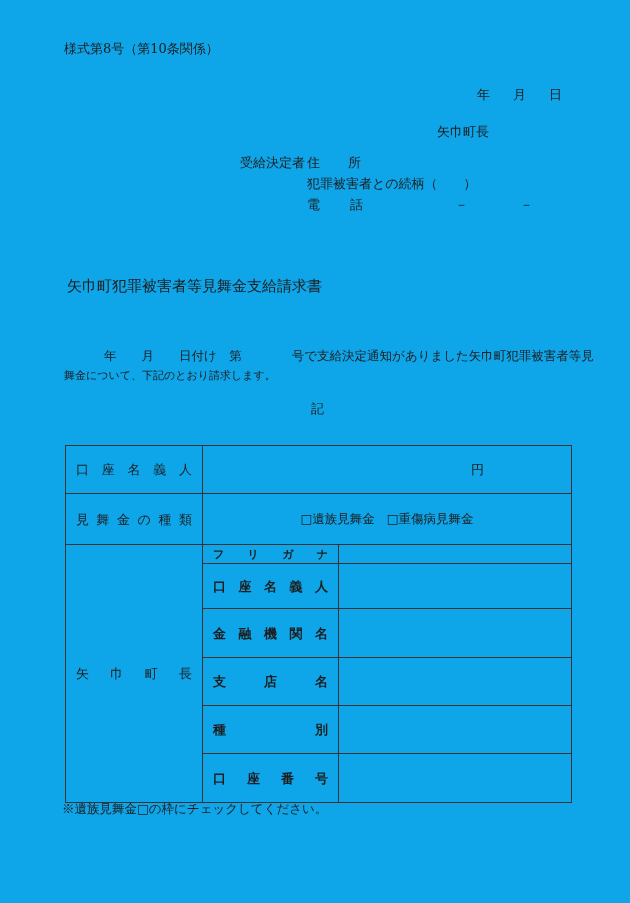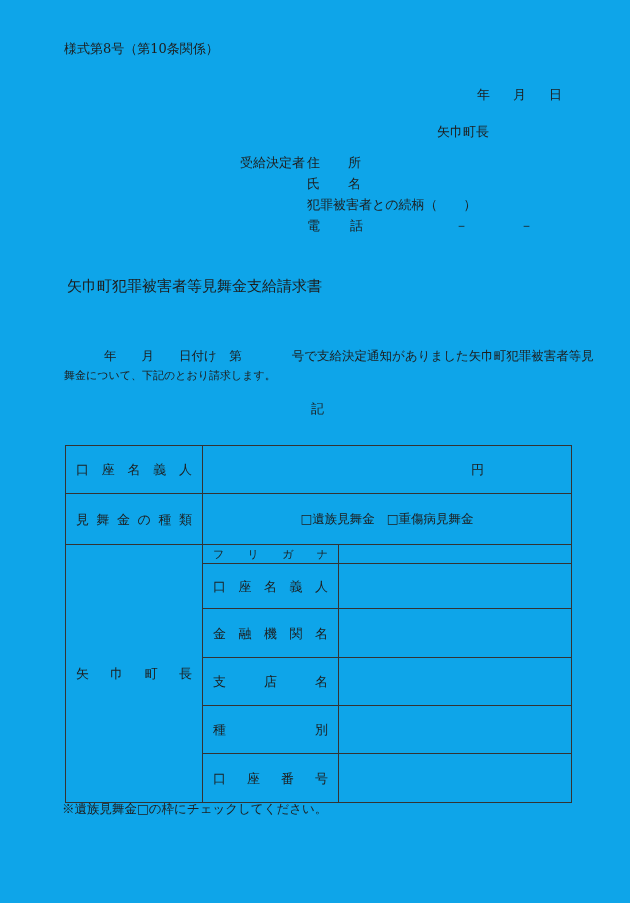--- a/index.html
+++ b/index.html
@@ -62,20 +62,21 @@
   }
   .claim-table td.hlabel {
     padding: 0 10px;
     text-align: justify;
     text-align-last: justify;
   }
   .claim-table td.slabel {
     padding: 0 10px;
     text-align: justify;
     text-align-last: justify;
+    font-weight: bold;
   }
   tr.r-amount   { height: 48px; }
   tr.r-type     { height: 51px; }
   tr.r-furigana { height: 19px; }
   tr.r-holder   { height: 45px; }
   tr.r-bank     { height: 49px; }
   tr.r-branch   { height: 48px; }
   tr.r-kind     { height: 48px; }
   tr.r-number   { height: 49px; }
   td.yen-cell { text-align: right; padding-right: 87px; }
@@ -97,21 +98,20 @@
     <span>月</span>
     <span>日</span>
   </div>
 
   <div class="abs addressee">矢巾町長</div>
 
   <div class="abs recipient">
     <span class="role">受給決定者</span>
     <span class="lines">
       <span class="line"><span class="jlabel w54">住所</span></span>
-      <span class="line"><span class="jlabel w54">氏名</span></span>
       <span class="line"><span>犯罪被害者との続柄（　　）</span></span>
       <span class="line"><span class="jlabel w56">電話</span><span class="phone-dashes">－　　　　－</span></span>
     </span>
   </div>
 
   <div class="abs doc-title">矢巾町犯罪被害者等見舞金支給請求書</div>
 
   <div class="abs body-line1">年　　月　　日付け　第　　　　号で支給決定通知がありました矢巾町犯罪被害者等見</div>
   <div class="abs body-line2">舞金について、下記のとおり請求します。</div>
 

